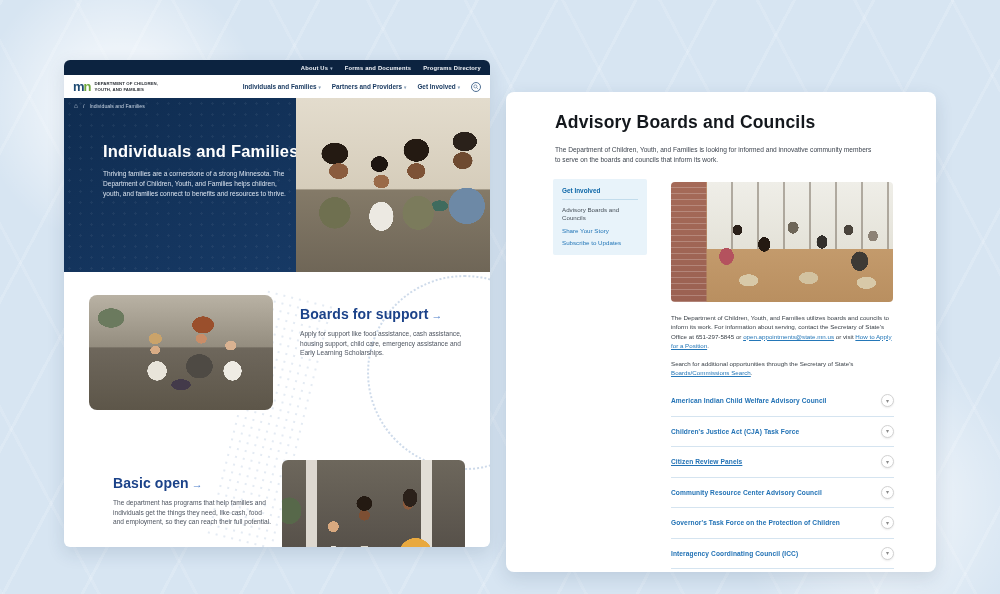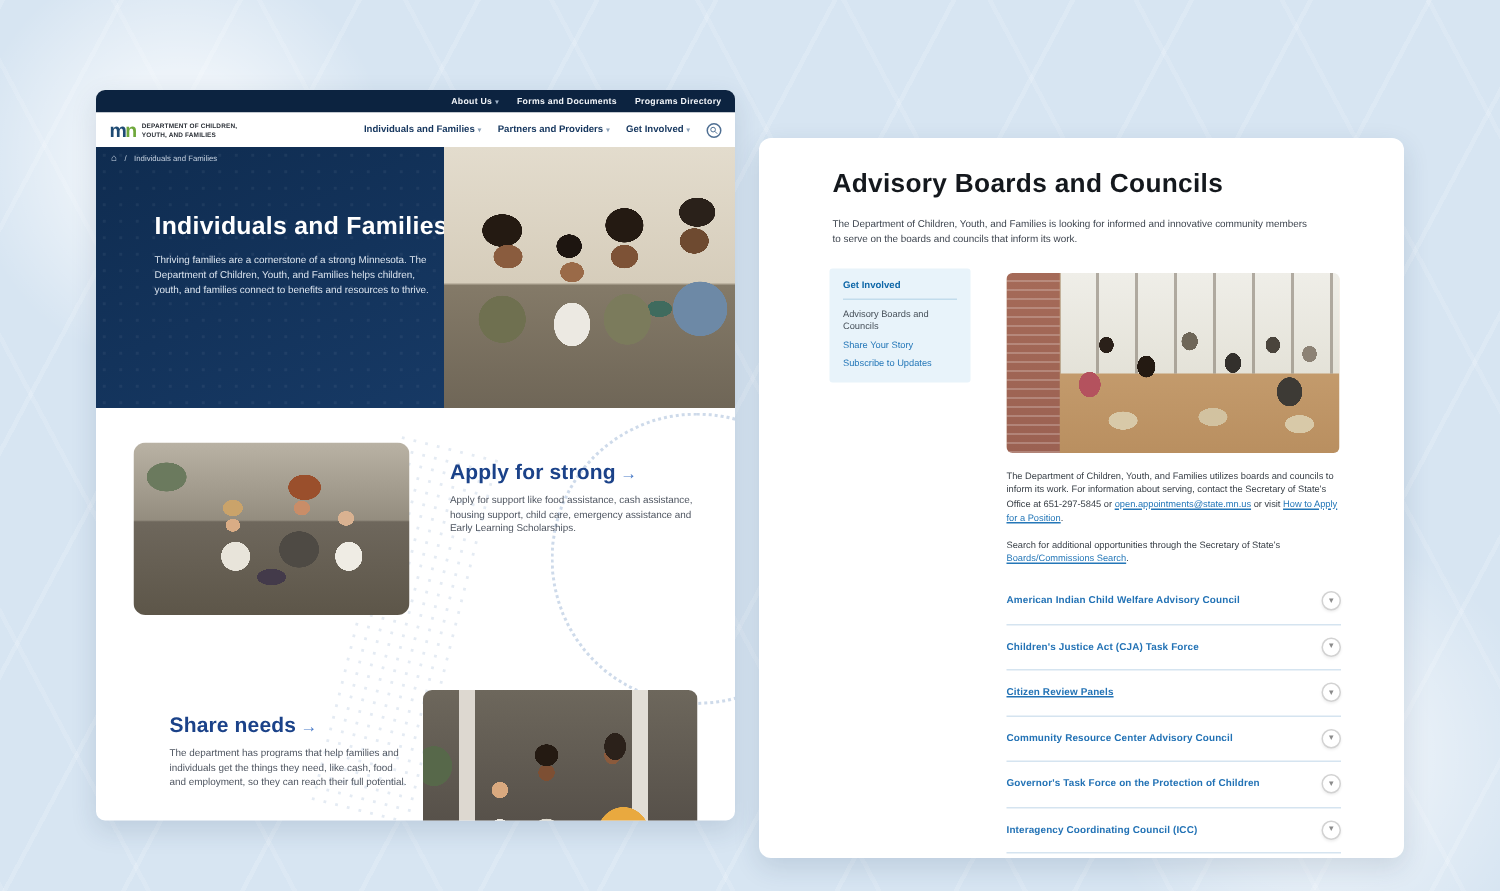--- a/index.html
+++ b/index.html
@@ -209,26 +209,26 @@
       <p>Thriving families are a cornerstone of a strong Minnesota. The Department of Children, Youth, and Families helps children, youth, and families connect to benefits and resources to thrive.</p>
     </div>
     <div class="hero-photo"></div>
   </div>
 
   <div class="dot-ring"></div>
   <div class="dot-band"></div>
 
   <div class="apply-photo"></div>
   <div class="section-text apply-text">
-    <h2><span>Apply for strong</span><span class="arrow">→</span></h2>
+    <h2><span>Boards for support</span><span class="arrow">→</span></h2>
     <p>Apply for support like food assistance, cash assistance, housing support, child care, emergency assistance and Early Learning Scholarships.</p>
   </div>
 
   <div class="section-text basic-text">
-    <h2><span>Share needs</span><span class="arrow">→</span></h2>
+    <h2><span>Basic open</span><span class="arrow">→</span></h2>
     <p>The department has programs that help families and individuals get the things they need, like cash, food and employment, so they can reach their full potential.</p>
   </div>
   <div class="basic-photo"></div>
 
 </div>
 
 <div class="card rc">
 
   <h1 class="rc-title">Advisory Boards and Councils</h1>
   <p class="rc-intro">The Department of Children, Youth, and Families is looking for informed and innovative community members to serve on the boards and councils that inform its work.</p>

